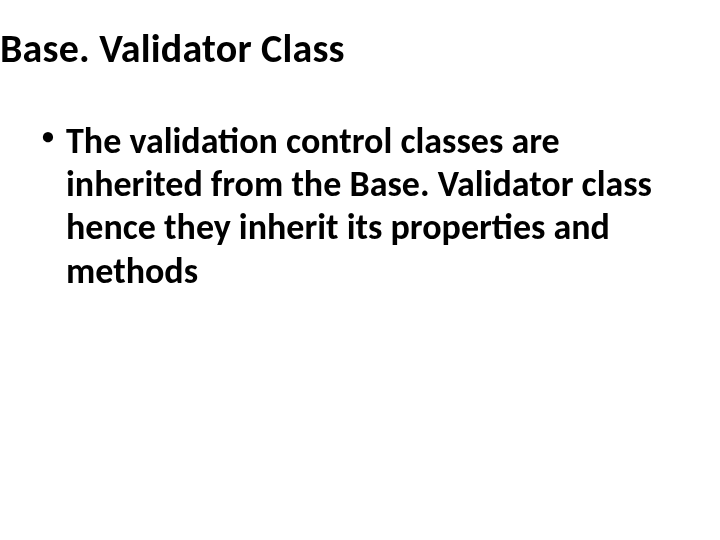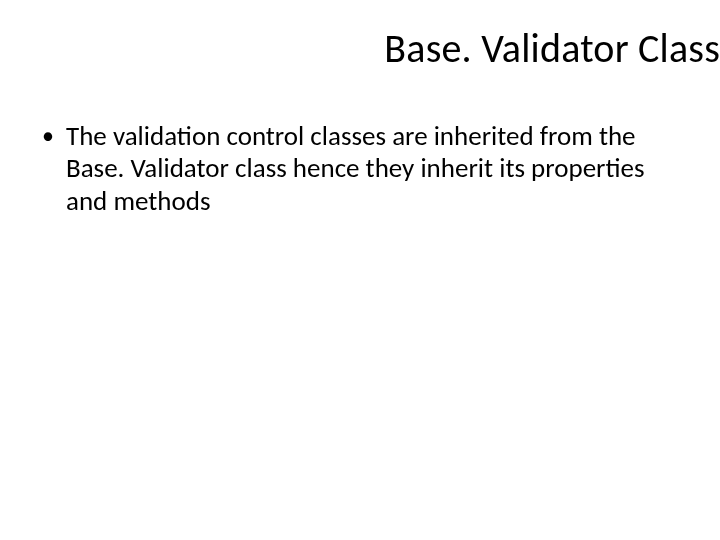--- a/index.html
+++ b/index.html
@@ -16,42 +16,42 @@
     width: 720px;
     height: 540px;
     position: relative;
     box-sizing: border-box;
   }
   .title {
     position: absolute;
     top: 24px;
     left: 0;
     width: 720px;
-    text-align: right;
+    text-align: left;
     font-size: 40px;
-    font-weight: 400;
+    font-weight: 700;
     letter-spacing: 0.2px;
   }
   .body {
     position: absolute;
     top: 120px;
     left: 38px;
     right: 38px;
   }
   ul.bullets {
     list-style: none;
     margin: 0;
     padding: 0;
   }
   ul.bullets > li {
     position: relative;
     padding-left: 28px;
-    font-size: 27px;
+    font-size: 36px;
     line-height: 1.2;
-    font-weight: 400;
+    font-weight: 700;
   }
   ul.bullets > li::before {
     content: "•";
     position: absolute;
     left: 4px;
     top: 0;
     font-size: 24px;
     line-height: 1.3;
   }
 </style>

